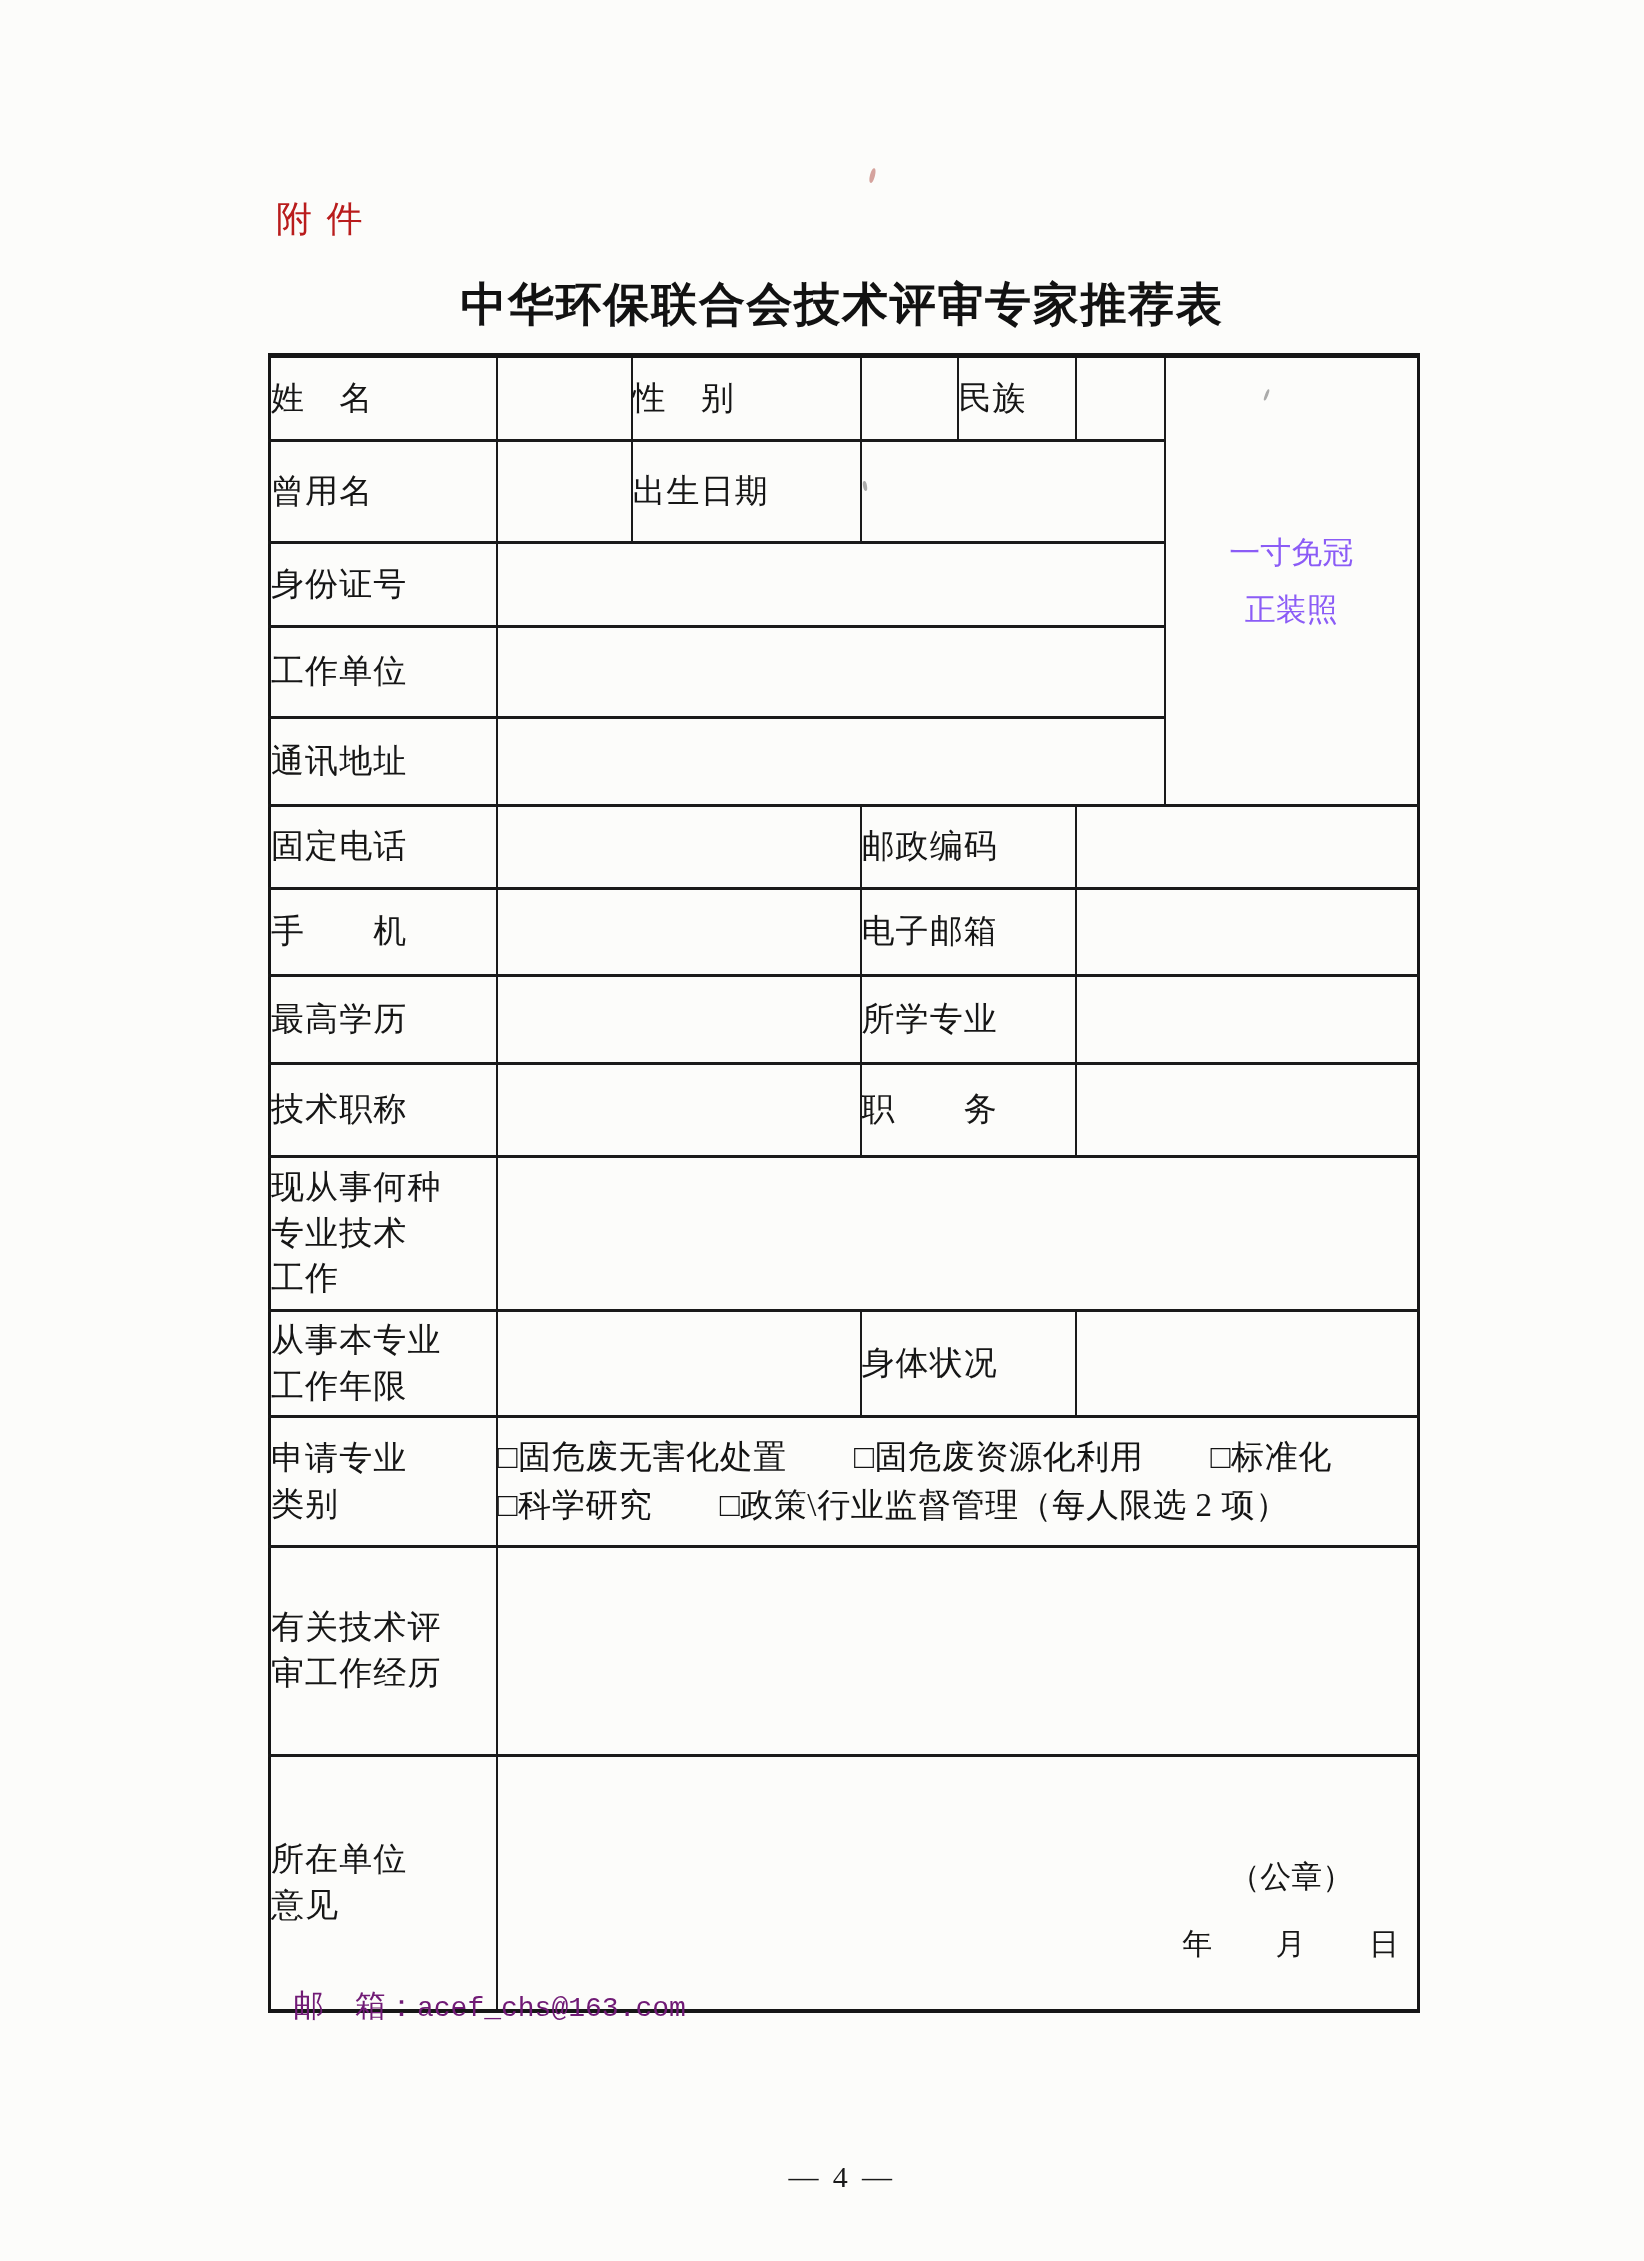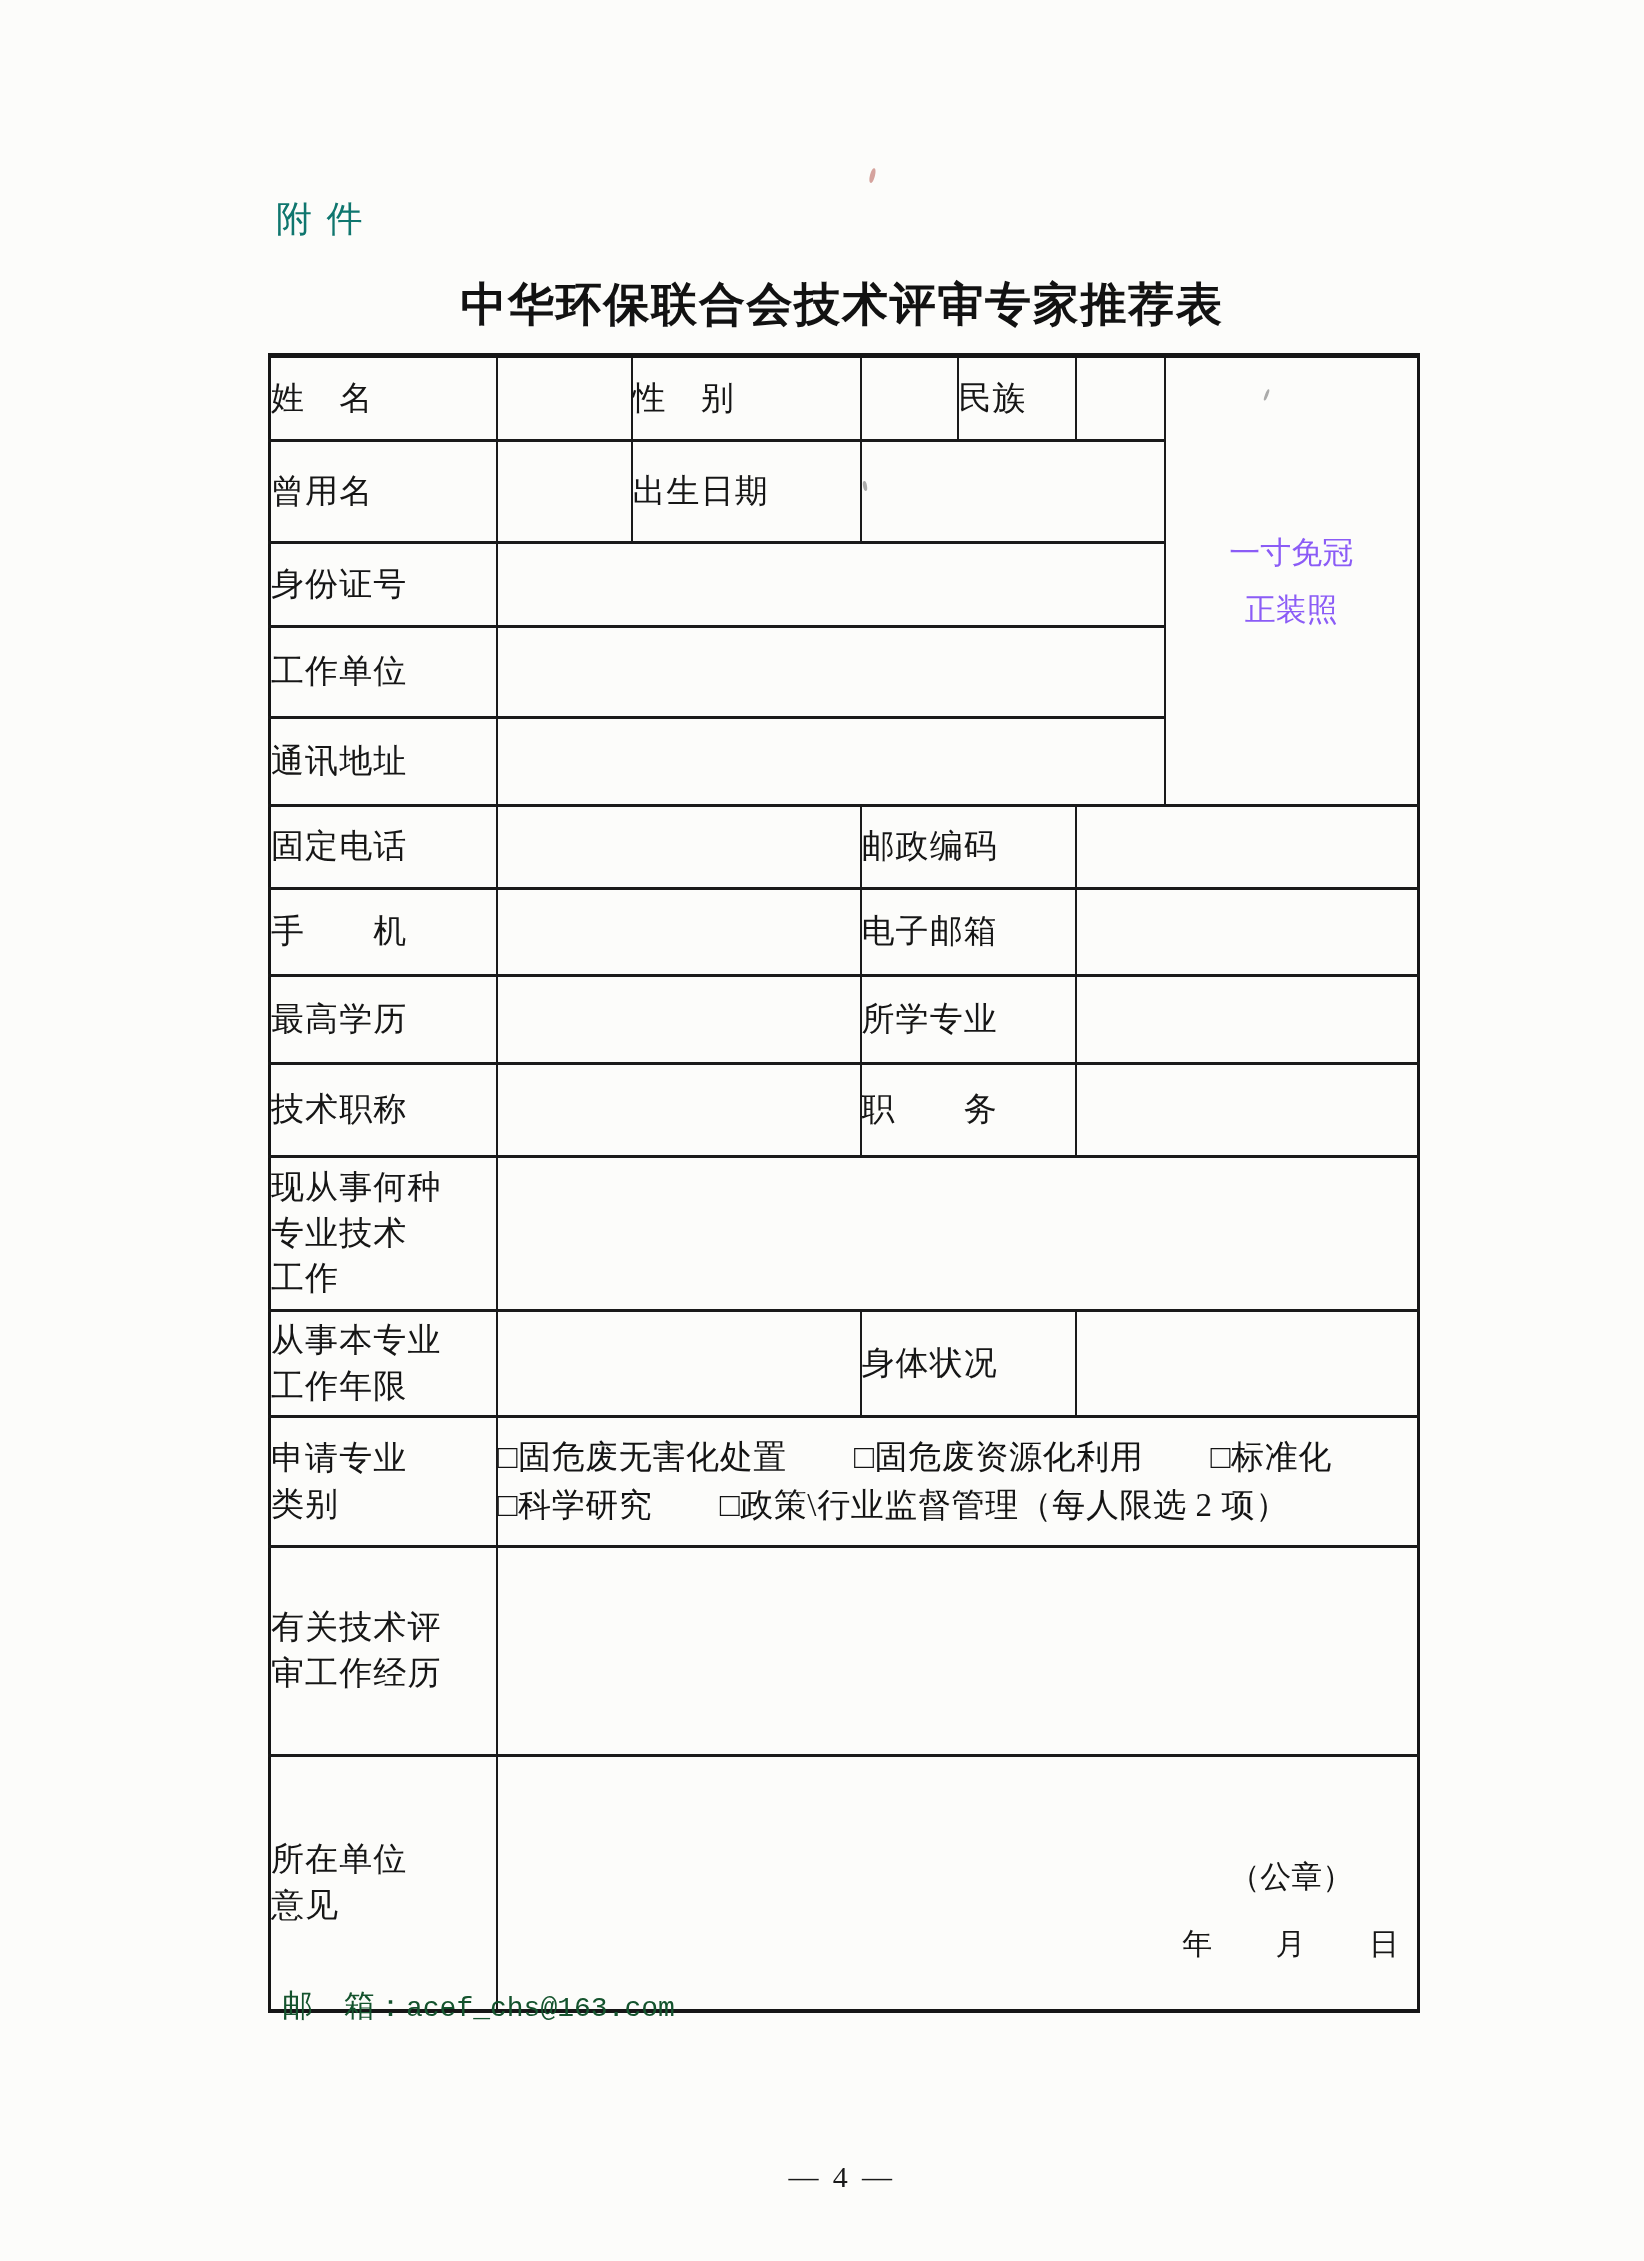--- a/index.html
+++ b/index.html
@@ -5,21 +5,21 @@
   html,body{margin:0;padding:0;}
   body{
     width:1644px;height:2261px;position:relative;
     background:#fcfcfa;
     font-family:"Liberation Serif","DejaVu Serif",serif;
     color:#1a1a1a;
     -webkit-font-smoothing:antialiased;
   }
   .attachment{
     position:absolute;left:276px;top:195px;
-    font-size:36px;letter-spacing:14.6px;color:#0f766e;
+    font-size:36px;letter-spacing:14.6px;color:#b91c1c;
   }
   .doc-title{
     position:absolute;left:268px;top:274px;width:1148px;
     text-align:center;font-size:46px;font-weight:bold;letter-spacing:1.7px;
     font-family:"Liberation Sans","DejaVu Sans",sans-serif;
     color:#121212;
   }
   table.form{
     position:absolute;left:268px;top:353px;
     width:1148px;table-layout:fixed;border-collapse:collapse;
@@ -46,21 +46,21 @@
   td.options{font-size:33px;color:#141414;padding-left:12.3px;line-height:1.0;}
   td.options .opt-line{margin:14.6px 0;letter-spacing:0.6px;white-space:pre;}
   td.stamp{position:relative;}
   .stamp-block{
     position:absolute;right:17px;bottom:44px;
     text-align:center;font-size:31px;color:#161616;
   }
   .stamp-date{margin-top:26px;font-size:30px;letter-spacing:1.1px;white-space:pre;}
   .stamp-seal{white-space:pre;}
   .footer-email{
-    position:absolute;left:282px;top:1985px;font-size:31px;color:#14532d;
+    position:absolute;left:293px;top:1985px;font-size:31px;color:#701a75;
     white-space:pre;
   }
   .footer-email .mono{
     font-family:"Liberation Mono","DejaVu Sans Mono",monospace;
     font-size:28px;letter-spacing:0;
   }
   .page-number{
     position:absolute;left:268px;top:2160px;width:1148px;
     text-align:center;font-size:30px;color:#1a1a1a;letter-spacing:3.4px;white-space:pre;
   }

